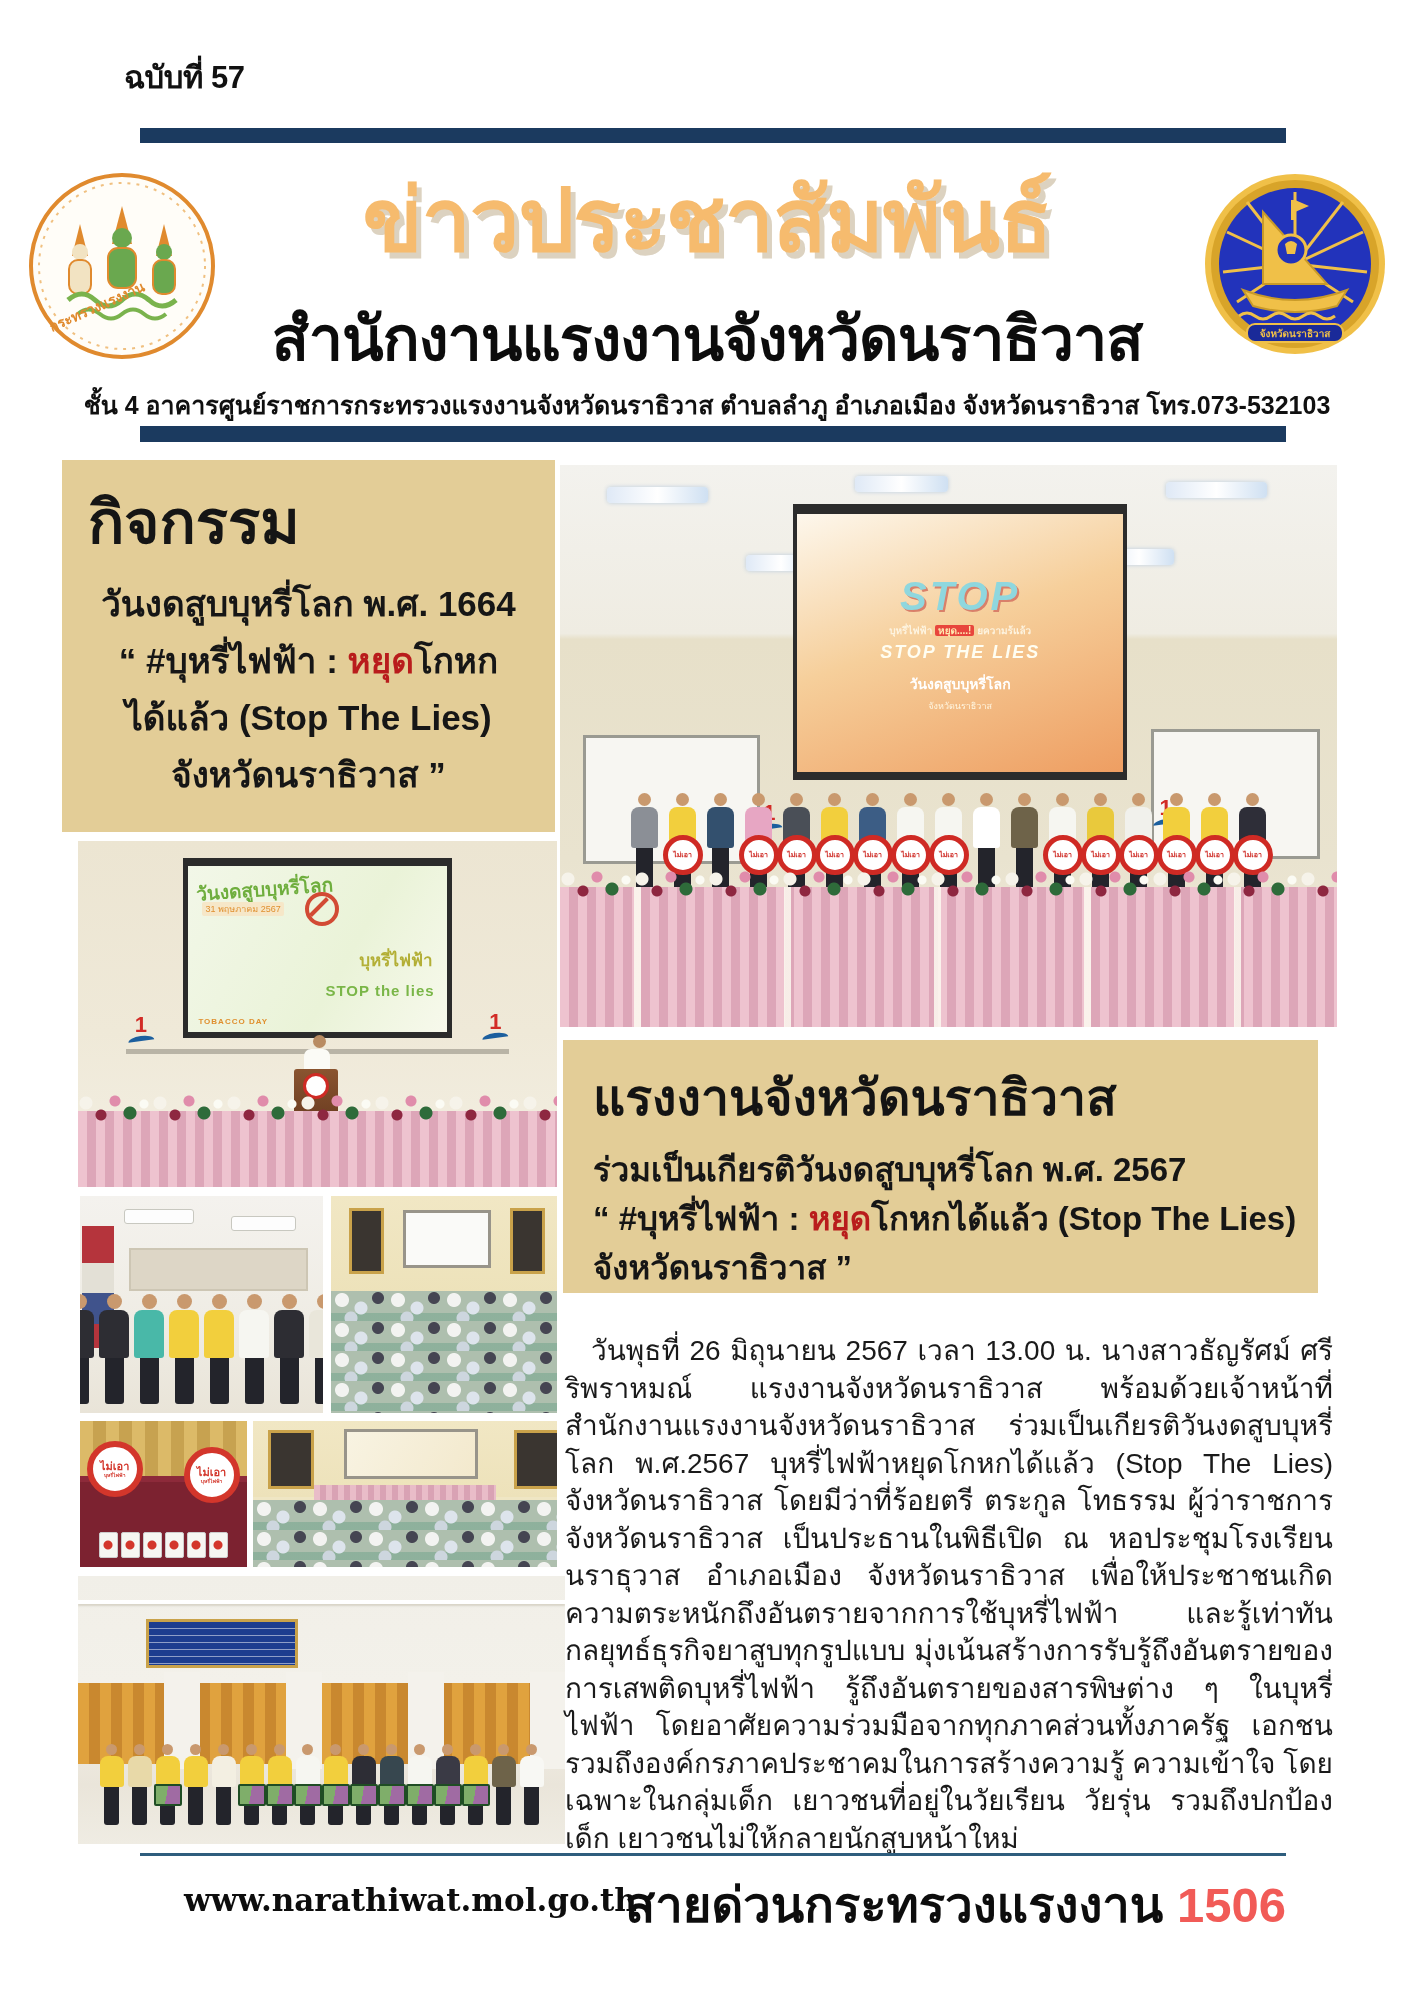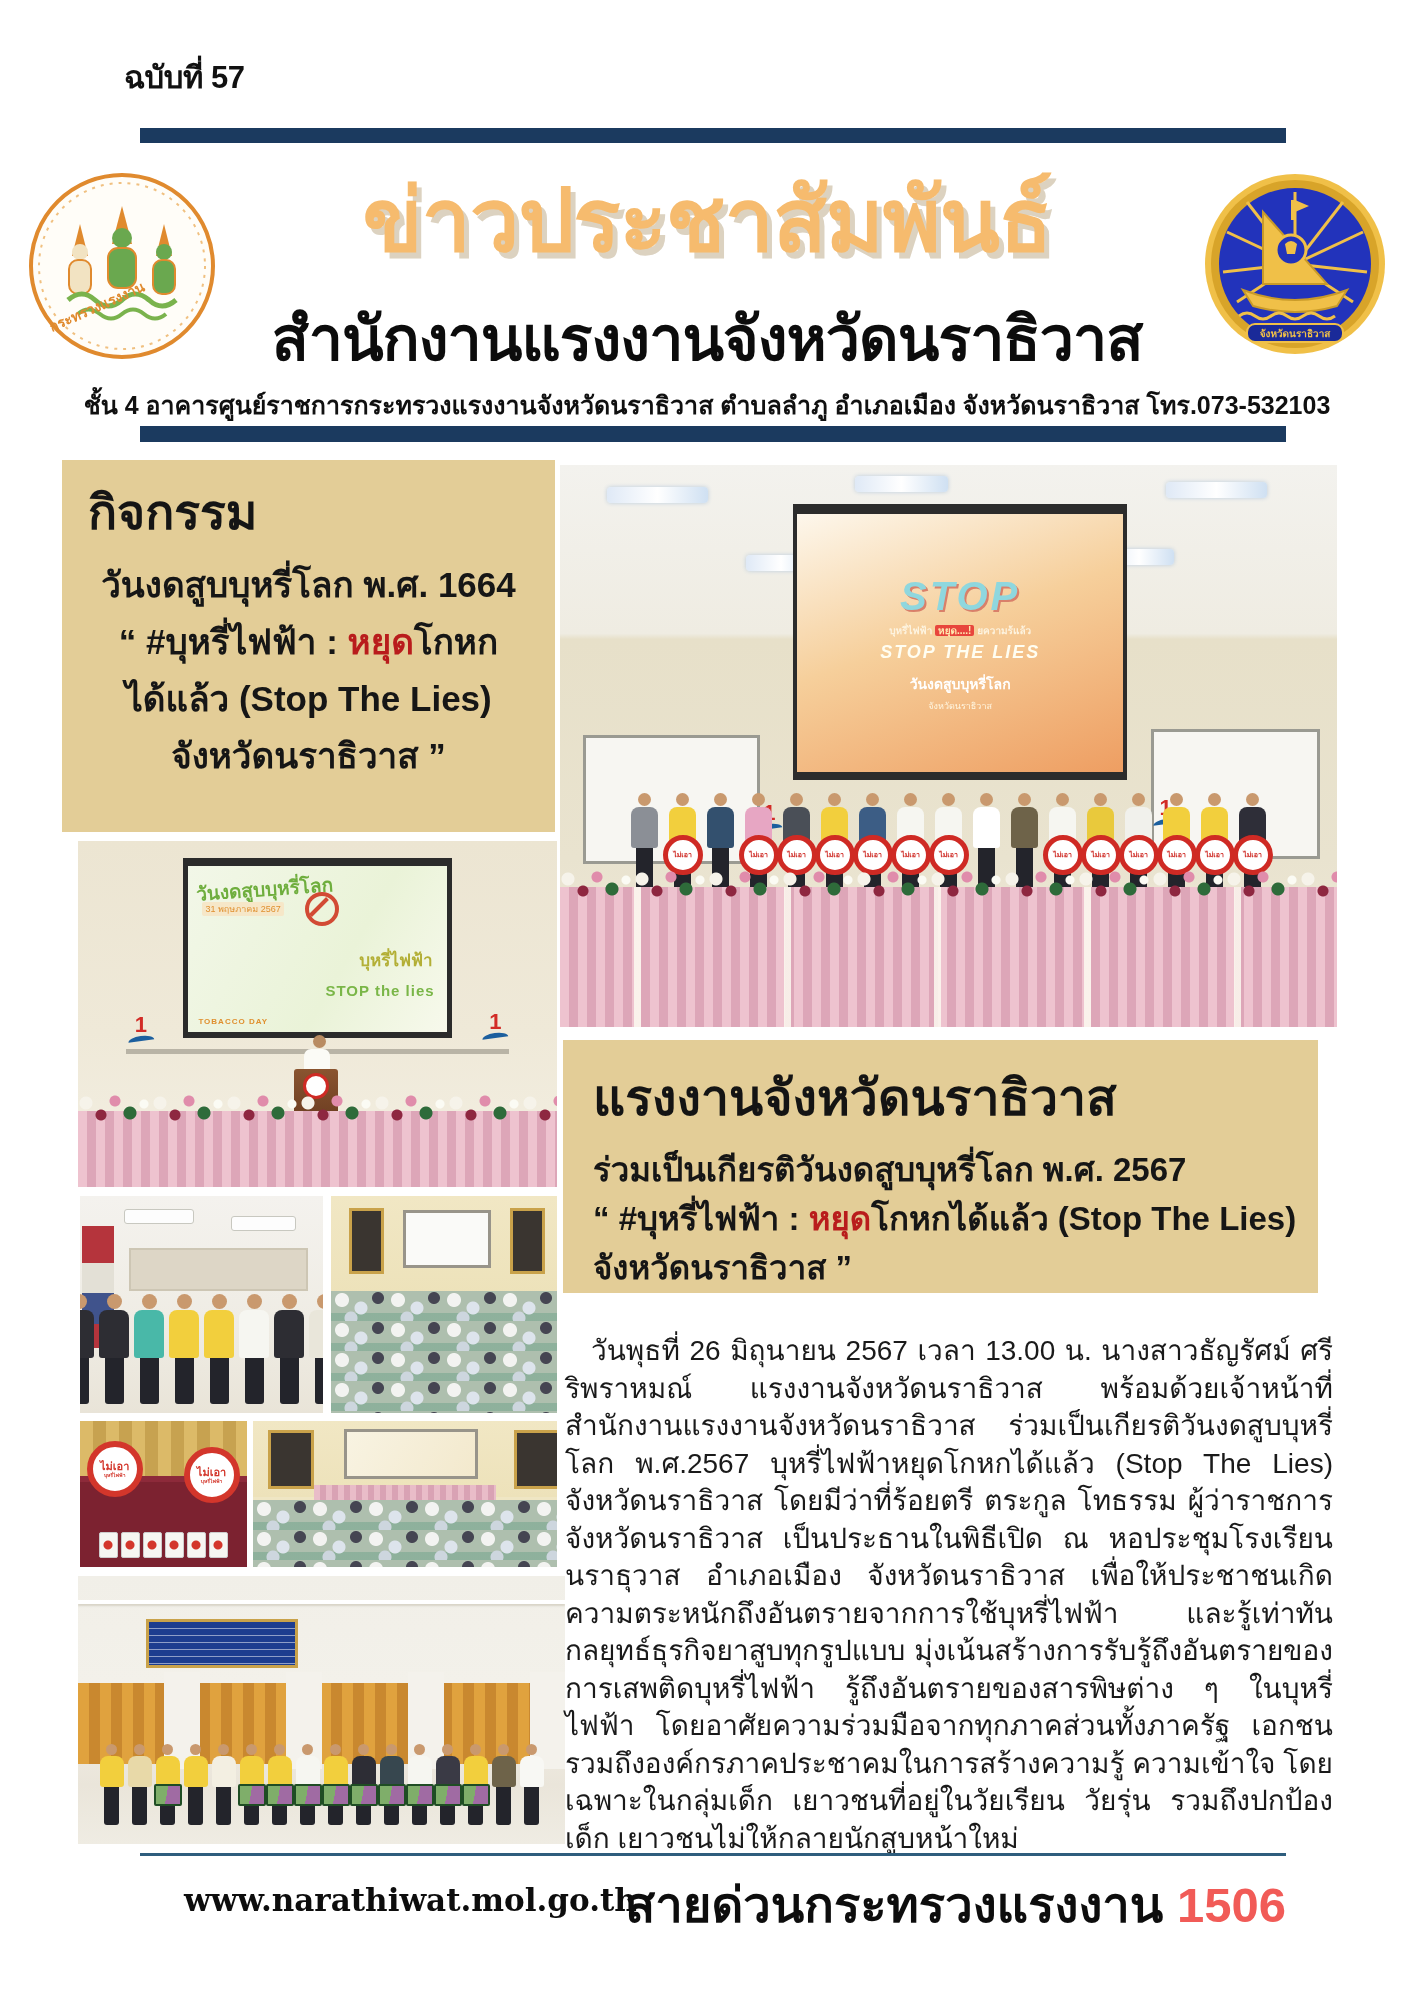--- a/index.html
+++ b/index.html
@@ -15,21 +15,21 @@
   .bar2{top:426px;height:16px;}
   .main-title{left:0;width:1414px;top:150px;text-align:center;font-size:88px;font-weight:bold;
               color:#f6bb6e;letter-spacing:-1px;text-shadow:5px 6px 0 #dcd2c0;}
   .sub-title{left:0;width:1414px;top:290px;text-align:center;font-size:61px;font-weight:bold;
              color:#0c0c0c;letter-spacing:-1px;}
   .address{left:0;width:1414px;top:385px;text-align:center;font-size:25px;font-weight:bold;color:#101010;}
 
   
   .tanbox{background:#e3cd97;}
   .box-activity{left:62px;top:460px;width:493px;height:372px;}
-  .box-activity .hd{margin:14px 0 6px 26px;font-size:48px;font-weight:bold;color:#151515;}
+  .box-activity .hd{margin:14px 0 6px 26px;font-size:60px;font-weight:bold;color:#151515;}
   .box-activity .ln{text-align:center;font-size:35px;font-weight:bold;line-height:57px;color:#161616;}
   .box-news{left:563px;top:1040px;width:755px;height:253px;}
   .box-news .hd{margin:18px 0 8px 30px;font-size:50px;font-weight:bold;color:#141414;}
   .box-news .ln{margin-left:30px;font-size:33px;font-weight:bold;line-height:49px;color:#161616;}
   .red{color:#b91c1c;}
 
   
   .body-par{left:565px;top:1332px;width:768px;font-size:28px;line-height:37.5px;color:#1a1a1a;
             text-align:justify;text-indent:26px;}
 

